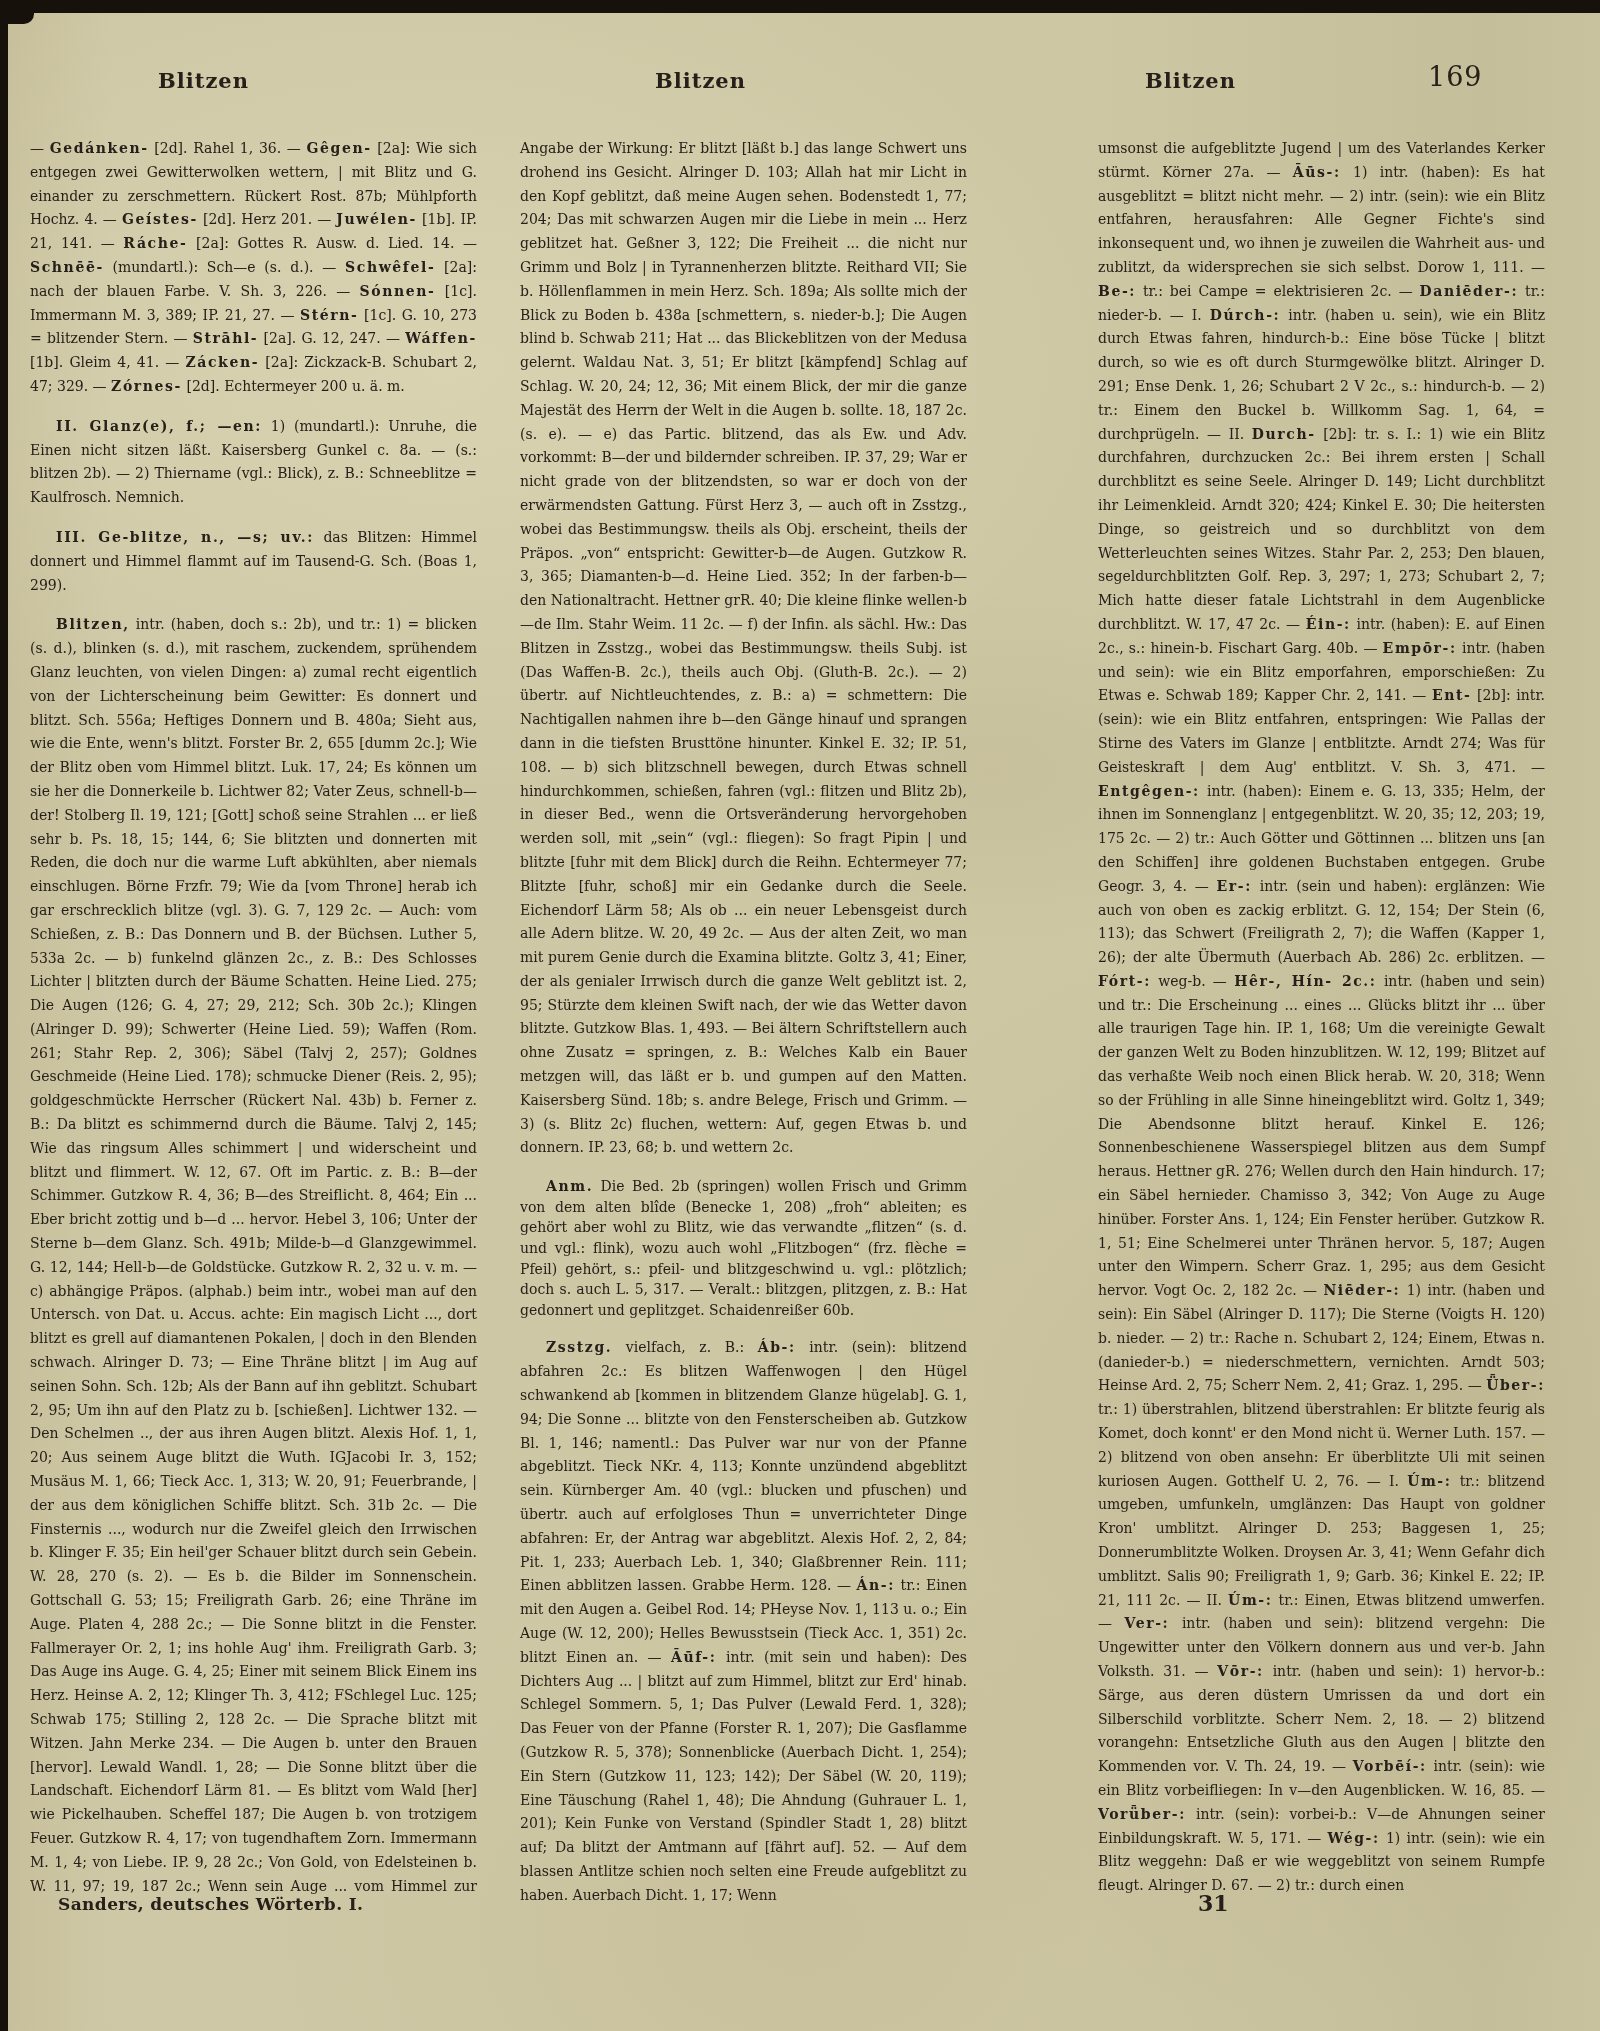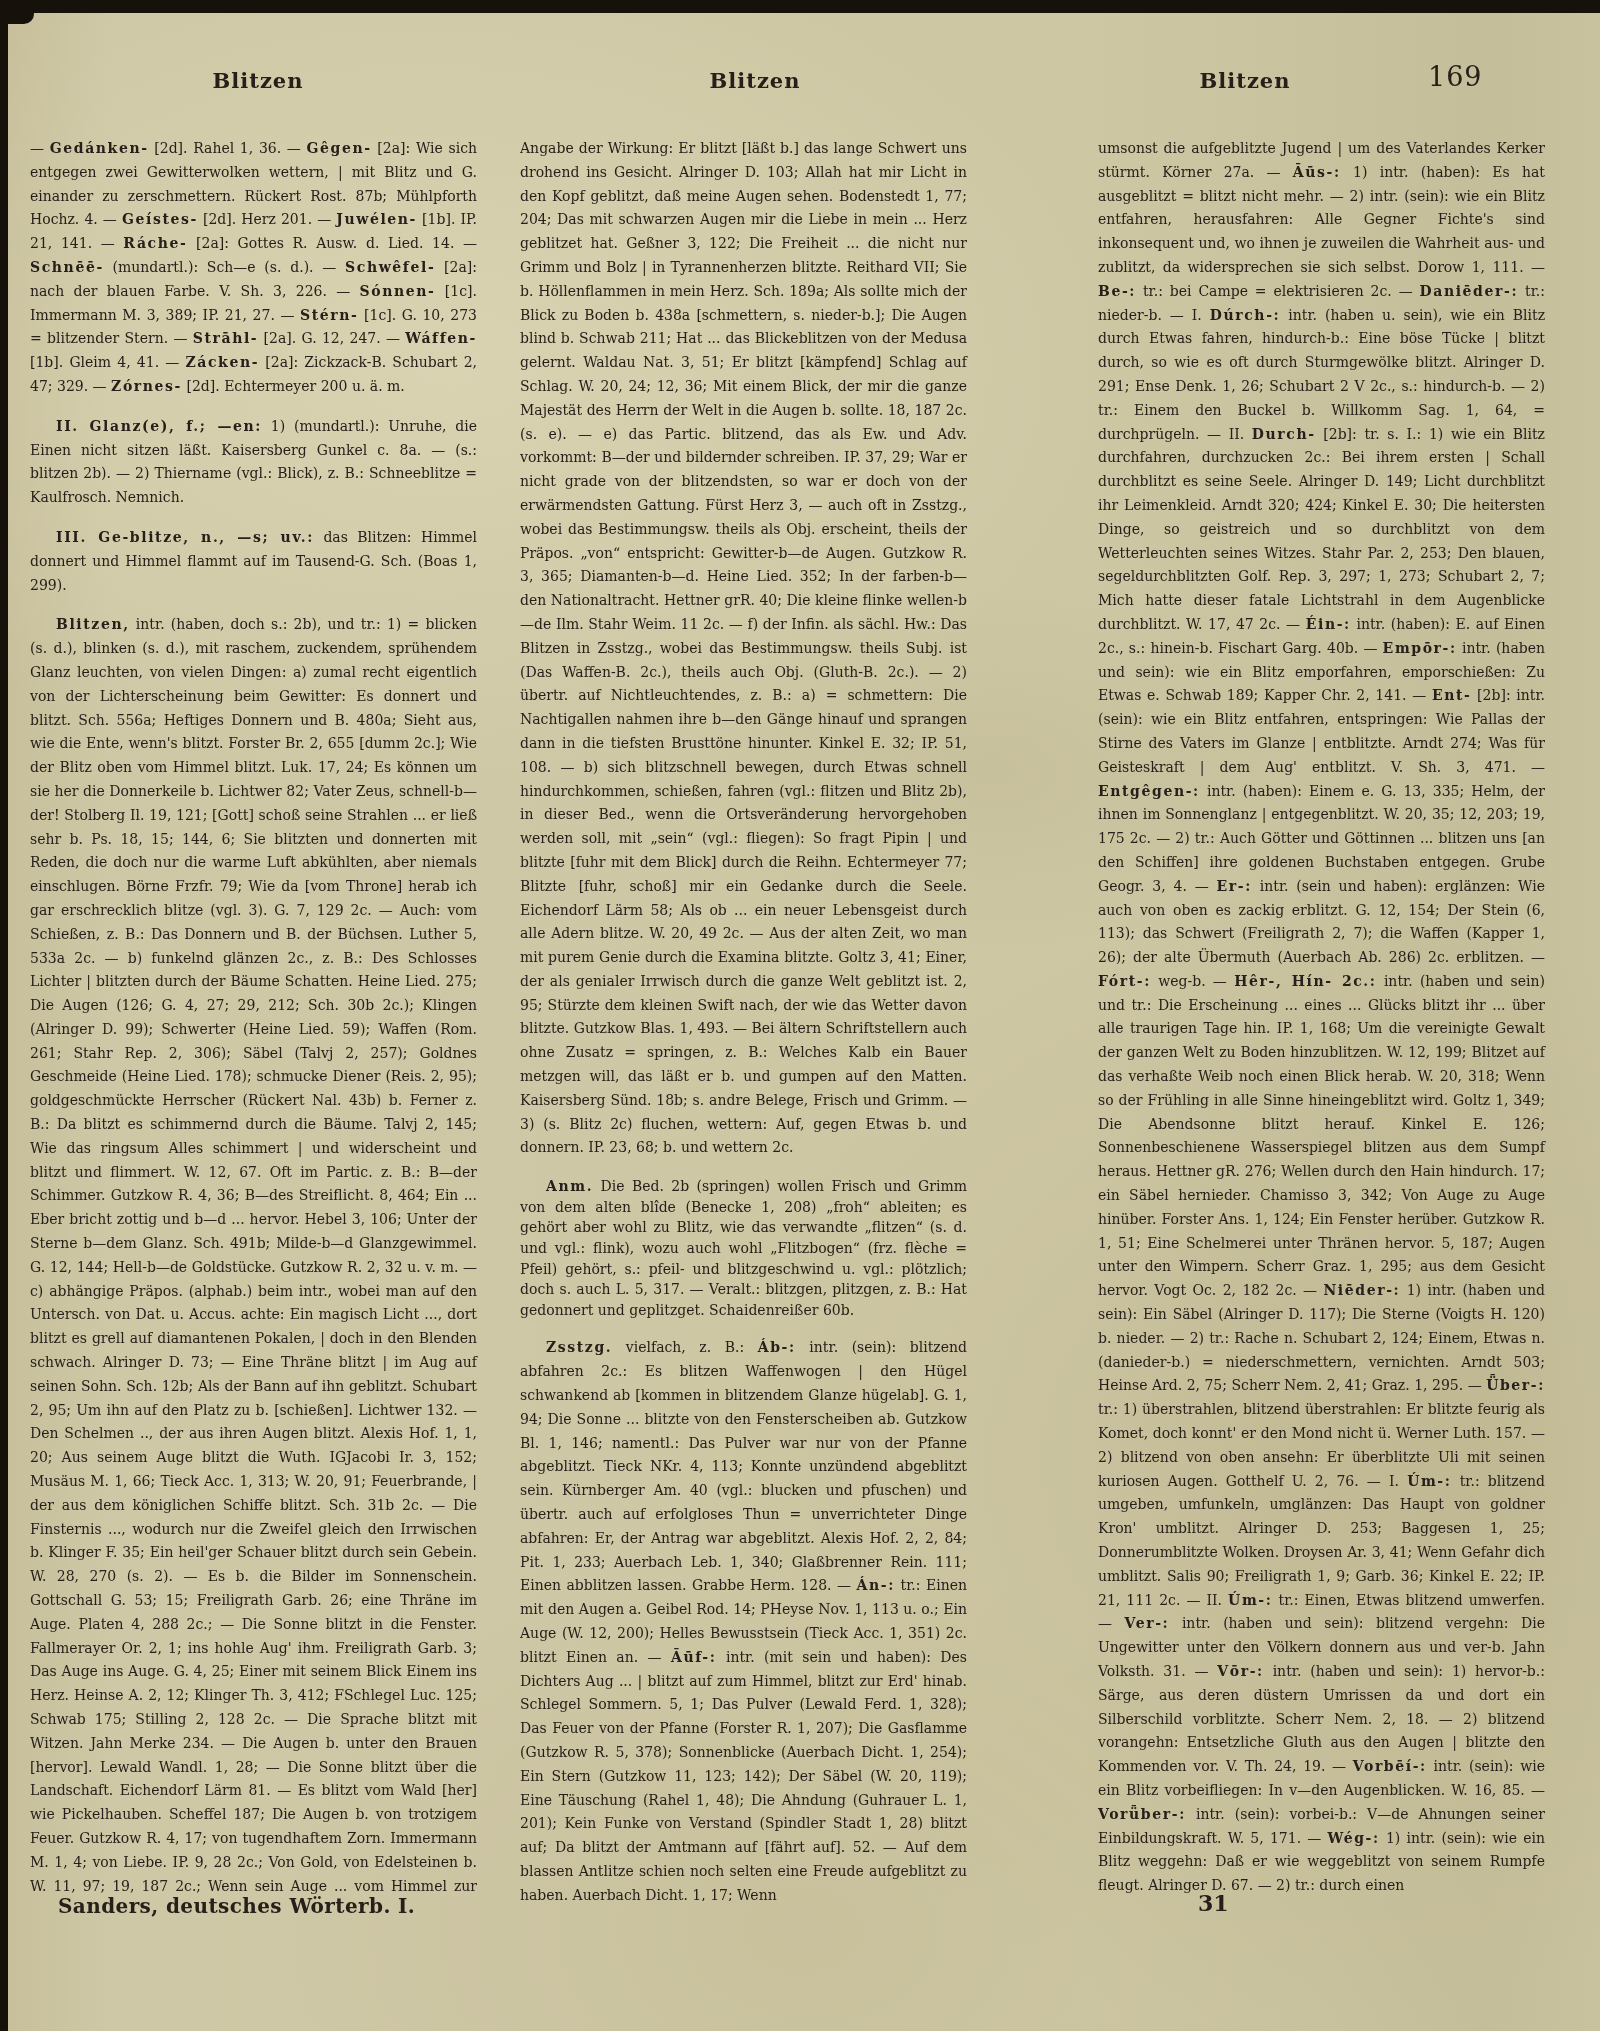--- a/index.html
+++ b/index.html
@@ -12,36 +12,36 @@
       radial-gradient(1100px 700px at 28% 18%, rgba(255,250,222,0.22), rgba(0,0,0,0) 62%),
       radial-gradient(900px 800px at 82% 72%, rgba(136,118,66,0.10), rgba(0,0,0,0) 70%),
       radial-gradient(420px 260px at 62% 38%, rgba(120,108,58,0.08), rgba(0,0,0,0) 70%),
       radial-gradient(700px 500px at 50% 95%, rgba(150,135,85,0.10), rgba(0,0,0,0) 75%),
       linear-gradient(90deg,#c7bf9b 0%, #cfc8a6 7%, #cec7a4 68%, #c5be9a 93%, #c9c29f 100%);
   }
   .edge-top{position:absolute;left:0;top:0;width:1600px;height:13px;background:#16120b;}
   .edge-left{position:absolute;left:0;top:0;width:8px;height:2031px;background:#16120b;}
   .edge-corner{position:absolute;left:0;top:0;width:34px;height:24px;background:#16120b;border-bottom-right-radius:10px;}
   .rhead{
-    position:absolute;top:68px;width:200px;text-align:center;
+    position:absolute;top:68px;width:200px;
     font-weight:bold;font-size:21px;letter-spacing:1px;
   }
   .pagenum{position:absolute;top:61px;left:1428px;font-size:27px;letter-spacing:1px;}
   .col{
     position:absolute;top:121px;width:479px;height:1780px;overflow:hidden;
     text-align:justify;font-size:14px;line-height:23.8px;
   }
   .col-1{left:14px;}
   .col-2{left:504px;}
   .col-3{left:1082px;}
   .col p{margin:16px;padding:0;}
   .col p.indent{text-indent:26px;}
   .col p.small{font-size:14px;line-height:20.6px;}
   .hw{font-weight:bold;letter-spacing:1.6px;}
-  .footer-title{position:absolute;left:58px;top:1894px;font-size:20px;font-weight:bold;letter-spacing:0.4px;}
+  .footer-title{position:absolute;left:58px;top:1894px;font-size:17px;font-weight:bold;letter-spacing:0.4px;}
   .sig{position:absolute;left:1198px;top:1890px;font-size:22px;font-weight:bold;}
 </style>
 </head>
 <body>
 
 <div class="page">
   <div class="edge-top"></div>
   <div class="edge-left"></div>
   <div class="edge-corner"></div>
 

